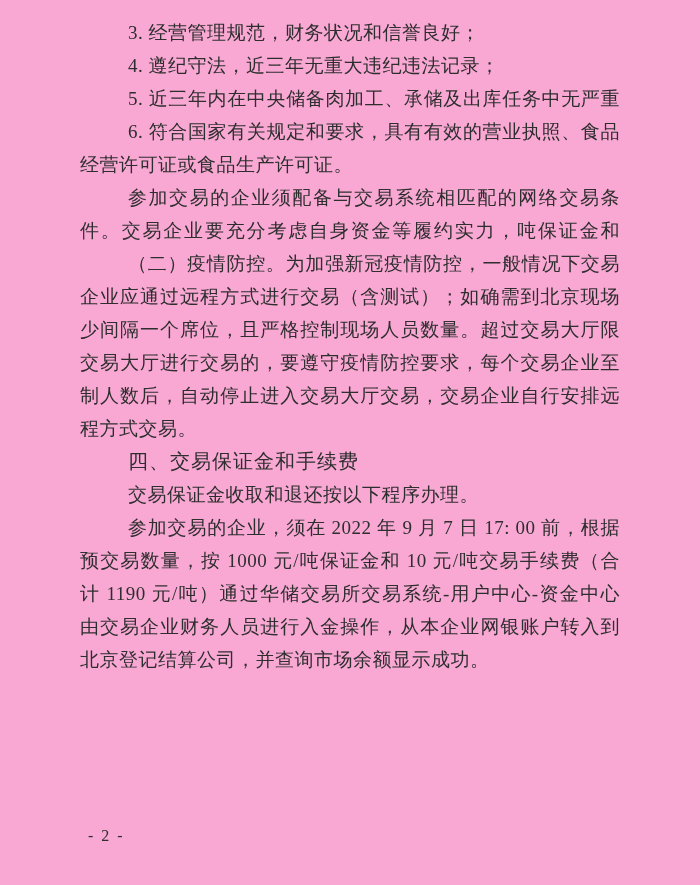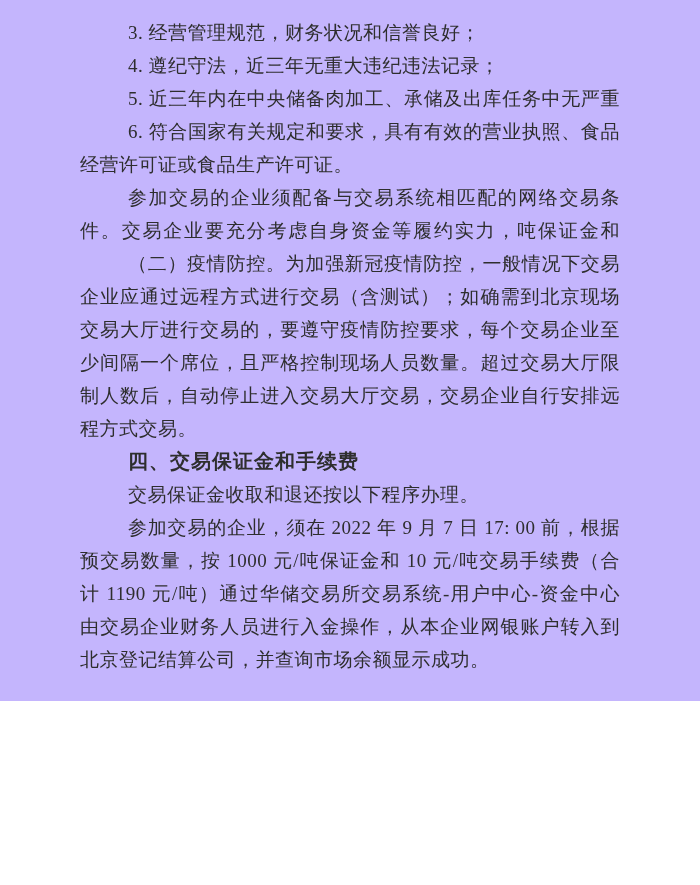--- a/index.html
+++ b/index.html
@@ -3,22 +3,22 @@
 <meta charset="utf-8">
 <style>
   html, body {
     margin: 0;
     padding: 0;
     background: #ffffff;
   }
   .page {
     position: relative;
     width: 700px;
-    height: 701px;
-    background: #c4b5fd;
+    height: 885px;
+    background: #f9a8d4;
     overflow: hidden;
     font-family: "Liberation Serif", "DejaVu Serif", serif;
     color: #2e2e2e;
   }
   .content {
     position: absolute;
     left: 80px;
     top: 16px;
     width: 540px;
   }
@@ -40,21 +40,21 @@
     text-align-last: justify;
     -moz-text-align-last: justify;
   }
   
   .line.indent {
     padding-left: 48px;
   }
   
   .para.heading .line {
     font-family: "Liberation Sans", "DejaVu Sans", sans-serif;
-    font-weight: bold;
+    font-weight: normal;
     font-size: 20px;
     letter-spacing: 1px;
   }
   .footer {
     position: absolute;
     left: 88px;
     top: 824px;
     font-size: 16px;
     line-height: 24px;
     letter-spacing: 2px;
@@ -79,22 +79,22 @@
         <div class="line indent full">6. 符合国家有关规定和要求，具有有效的营业执照、食品</div>
         <div class="line">经营许可证或食品生产许可证。</div>
       </div>
       <div class="para">
         <div class="line indent full">参加交易的企业须配备与交易系统相匹配的网络交易条</div>
         <div class="line full">件。交易企业要充分考虑自身资金等履约实力，吨保证金和</div>
       </div>
       <div class="para">
         <div class="line indent full">（二）疫情防控。为加强新冠疫情防控，一般情况下交易</div>
         <div class="line full">企业应通过远程方式进行交易（含测试）；如确需到北京现场</div>
+        <div class="line full">少间隔一个席位，且严格控制现场人员数量。超过交易大厅限</div>
         <div class="line full">交易大厅进行交易的，要遵守疫情防控要求，每个交易企业至</div>
-        <div class="line full">少间隔一个席位，且严格控制现场人员数量。超过交易大厅限</div>
         <div class="line full">制人数后，自动停止进入交易大厅交易，交易企业自行安排远</div>
         <div class="line">程方式交易。</div>
       </div>
       <div class="para heading">
         <div class="line indent">四、交易保证金和手续费</div>
       </div>
       <div class="para">
         <div class="line indent">交易保证金收取和退还按以下程序办理。</div>
       </div>
       <div class="para">

